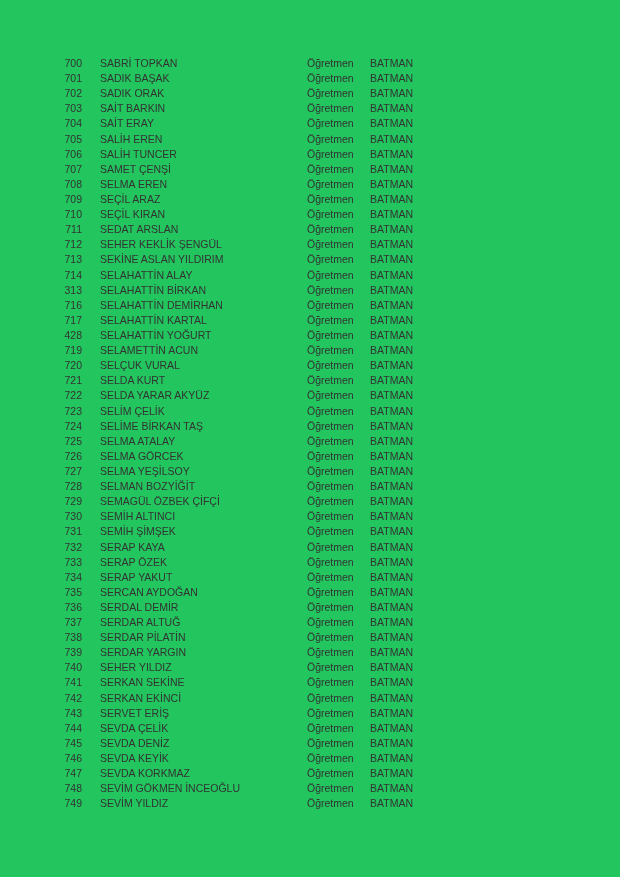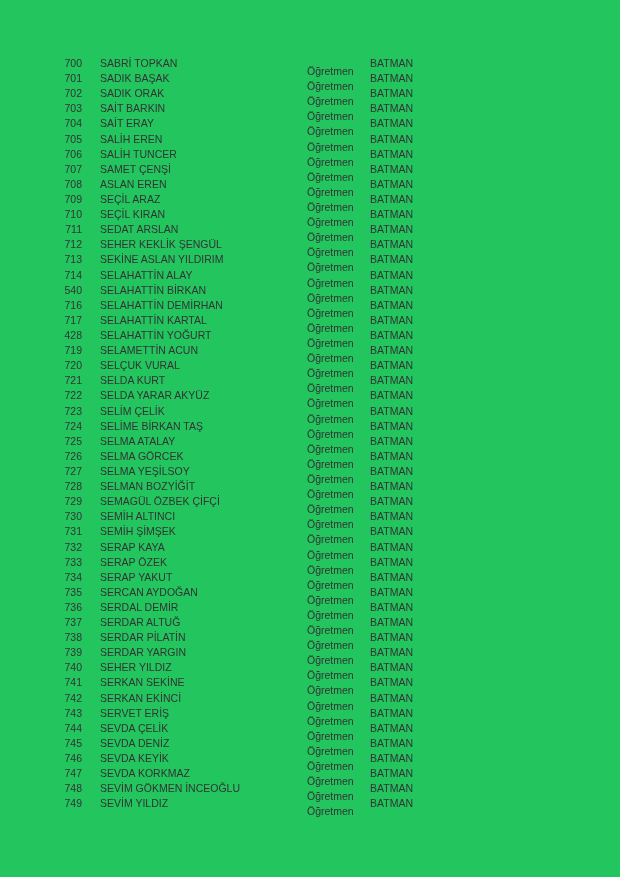--- a/index.html
+++ b/index.html
@@ -36,21 +36,20 @@
   .col-num {
     left: 58px;
     width: 24px;
     text-align: right;
   }
   .col-name {
     left: 100px;
   }
   .col-title {
     left: 307px;
-    margin-top: 8px;
   }
   .col-prov {
     left: 370px;
     text-align: right;
   }
 </style>
 </head>
 <body>
 
 <div class="page">
@@ -106,21 +105,21 @@
 
   <div class="row">
     <span class="col col-num">707</span>
     <span class="col col-name">SAMET ÇENŞİ</span>
     <span class="col col-title">Öğretmen</span>
     <span class="col col-prov">BATMAN</span>
   </div>
 
   <div class="row">
     <span class="col col-num">708</span>
-    <span class="col col-name">ASLAN EREN</span>
+    <span class="col col-name">SELMA EREN</span>
     <span class="col col-title">Öğretmen</span>
     <span class="col col-prov">BATMAN</span>
   </div>
 
   <div class="row">
     <span class="col col-num">709</span>
     <span class="col col-name">SEÇİL ARAZ</span>
     <span class="col col-title">Öğretmen</span>
     <span class="col col-prov">BATMAN</span>
   </div>
@@ -154,21 +153,21 @@
   </div>
 
   <div class="row">
     <span class="col col-num">714</span>
     <span class="col col-name">SELAHATTİN ALAY</span>
     <span class="col col-title">Öğretmen</span>
     <span class="col col-prov">BATMAN</span>
   </div>
 
   <div class="row">
-    <span class="col col-num">540</span>
+    <span class="col col-num">313</span>
     <span class="col col-name">SELAHATTİN BİRKAN</span>
     <span class="col col-title">Öğretmen</span>
     <span class="col col-prov">BATMAN</span>
   </div>
 
   <div class="row">
     <span class="col col-num">716</span>
     <span class="col col-name">SELAHATTİN DEMİRHAN</span>
     <span class="col col-title">Öğretmen</span>
     <span class="col col-prov">BATMAN</span>

